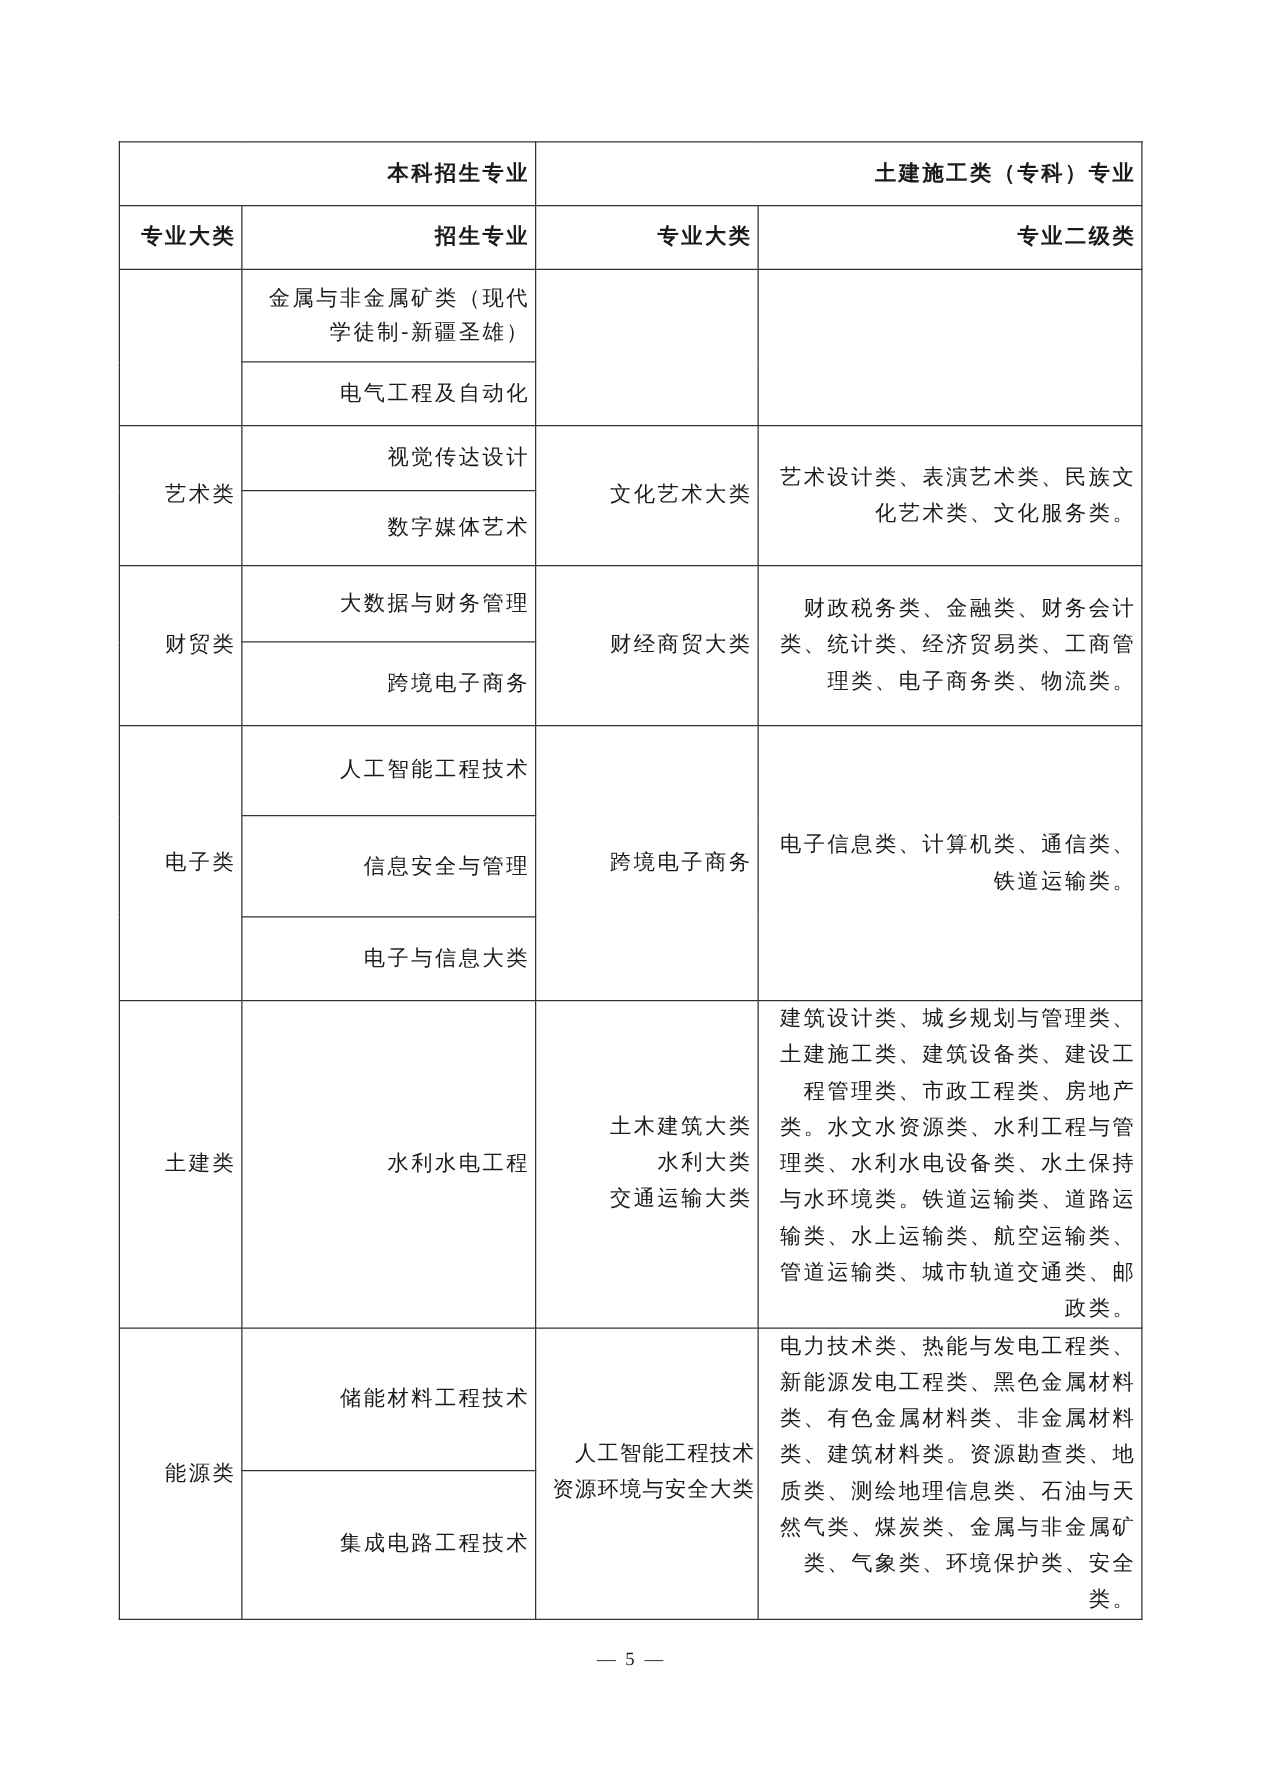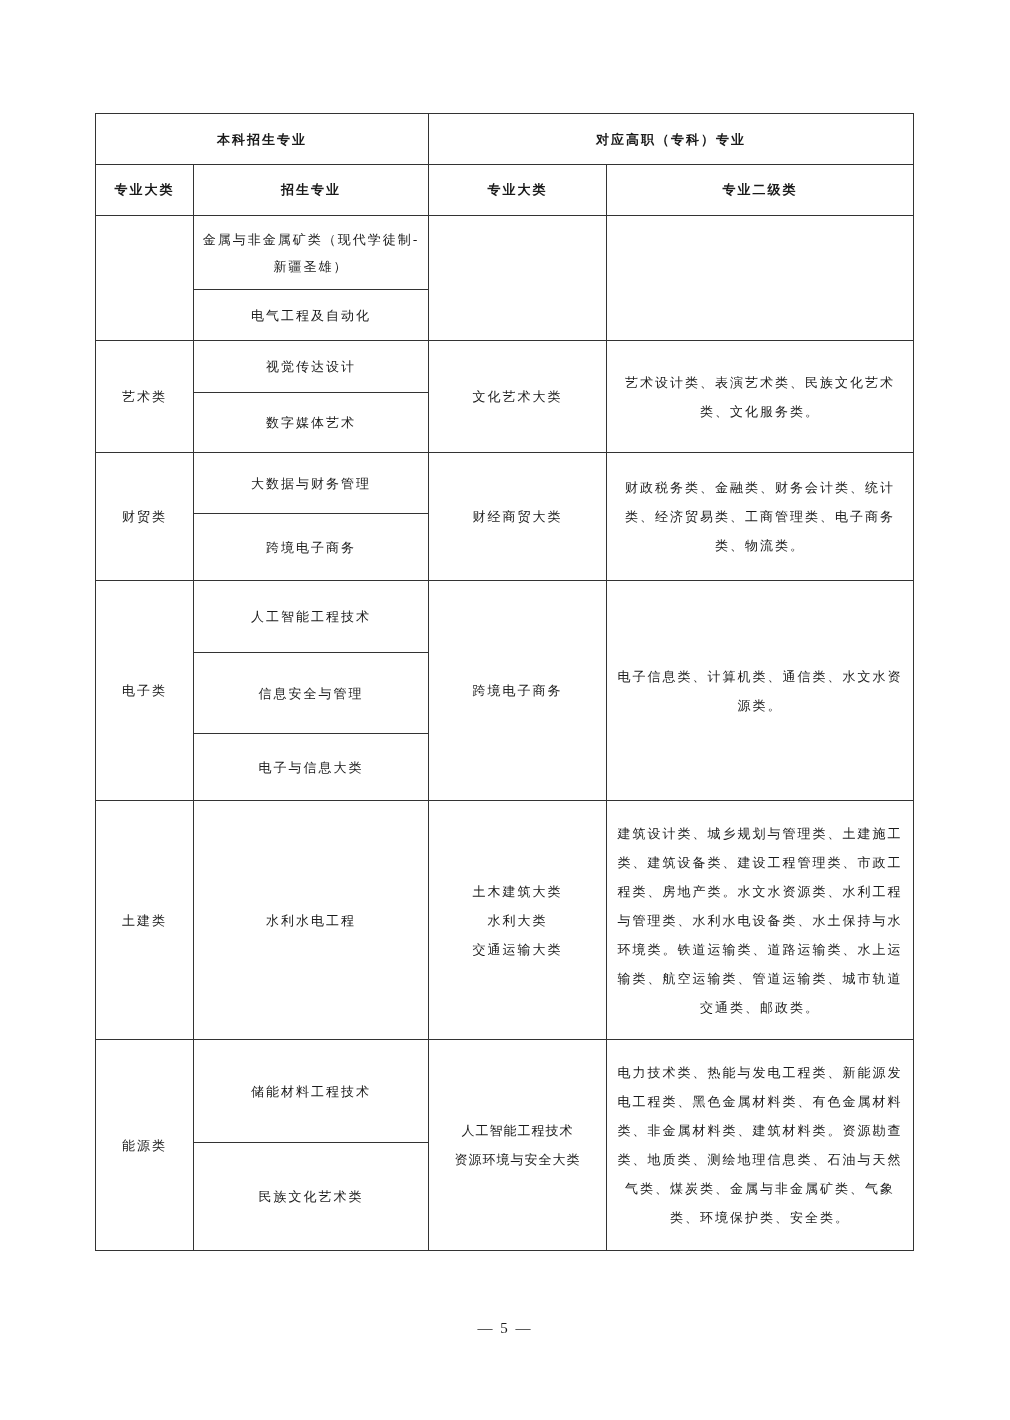--- a/index.html
+++ b/index.html
@@ -1,42 +1,42 @@
 <!DOCTYPE html>
 <html><head>
 <meta charset="utf-8">
 <style>
   html, body { margin: 0; padding: 0; background: #ffffff; }
   body { width: 1010px; height: 1420px; position: relative; overflow: hidden;
          font-family: "DejaVu Sans", "Liberation Sans", sans-serif; color: #1a1a1a; }
   table.main { position: absolute; left: 95px; top: 113px; border-collapse: collapse; table-layout: fixed; width: 818px; }
-  table.main td { border: 1.3px solid #333; text-align: center; vertical-align: middle; padding: 0 4px;
-                  font-size: 13px; letter-spacing: 2px; line-height: 29px; }
+  table.main td { border: 1.3px solid #333; text-align: right; vertical-align: middle; padding: 0 4px;
+                  font-size: 17px; letter-spacing: 2px; line-height: 29px; }
   td.hdr1 { font-size: 18px; font-weight: bold; height: 50px; }
   td.hdr2 { font-size: 18px; font-weight: bold; height: 50px; font-family: Liberation Mono, monospace; }
   td.sub { font-size: 16.5px; letter-spacing: 3px; }
   td.desc { text-align: center; font-size: 16.5px; letter-spacing: 1.5px; padding: 0 3px; line-height: 27.5px; }
-  td.major { line-height: 36px; }
+  td.major { line-height: 36px; font-family: Liberation Mono, monospace; }
   .pagenum { position: absolute; left: 0; width: 1010px; top: 1320px; text-align: center;
              font-family: "Liberation Serif", serif; font-size: 15px; letter-spacing: 2px; }
 </style>
 </head>
 <body>
 
 <table class="main">
   <colgroup>
     <col style="width:98px">
       <col style="width:235px">
       <col style="width:178px">
       <col style="width:307px">
   </colgroup>
   <tbody>
       <tr>
     <td class="hdr1" colspan="2">本科招生专业</td>
-    <td class="hdr1" colspan="2">对应高职（专科）专业</td>
+    <td class="hdr1" colspan="2">土建施工类（专科）专业</td>
   </tr>
   <tr>
     <td class="hdr2">专业大类</td>
     <td class="hdr2">招生专业</td>
     <td class="hdr2">专业大类</td>
     <td class="hdr2">专业二级类</td>
   </tr>
 
   <tr style="height:74px">
     <td rowspan="2"></td>
@@ -65,21 +65,21 @@
     <td rowspan="2" class="desc">财政税务类、金融类、财务会计类、统计类、经济贸易类、工商管理类、电子商务类、物流类。</td>
   </tr>
   <tr style="height:67px">
     <td class="sub">跨境电子商务</td>
   </tr>
 
   <tr style="height:72px">
     <td rowspan="3">电子类</td>
     <td class="sub">人工智能工程技术</td>
     <td rowspan="3" class="sub">跨境电子商务</td>
-    <td rowspan="3" class="desc">电子信息类、计算机类、通信类、水文水资源类。</td>
+    <td rowspan="3" class="desc">电子信息类、计算机类、通信类、铁道运输类。</td>
   </tr>
   <tr style="height:81px">
     <td class="sub">信息安全与管理</td>
   </tr>
   <tr style="height:67px">
     <td class="sub">电子与信息大类</td>
   </tr>
 
   <tr style="height:239px">
     <td>土建类</td>
@@ -95,18 +95,18 @@
   <tr style="height:103px">
     <td rowspan="2">能源类</td>
     <td class="sub">储能材料工程技术</td>
     <td rowspan="2" class="major" style="letter-spacing:1px;padding:0 2px">
       <div>人工智能工程技术</div>
       <div>资源环境与安全大类</div>
     </td>
     <td rowspan="2" class="desc">电力技术类、热能与发电工程类、新能源发电工程类、黑色金属材料类、有色金属材料类、非金属材料类、建筑材料类。资源勘查类、地质类、测绘地理信息类、石油与天然气类、煤炭类、金属与非金属矿类、气象类、环境保护类、安全类。</td>
   </tr>
   <tr style="height:108px">
-    <td class="sub">民族文化艺术类</td>
+    <td class="sub">集成电路工程技术</td>
   </tr>
 </tbody>
   </table>
 
 <div class="pagenum">— 5 —</div>
 
 </body></html>

